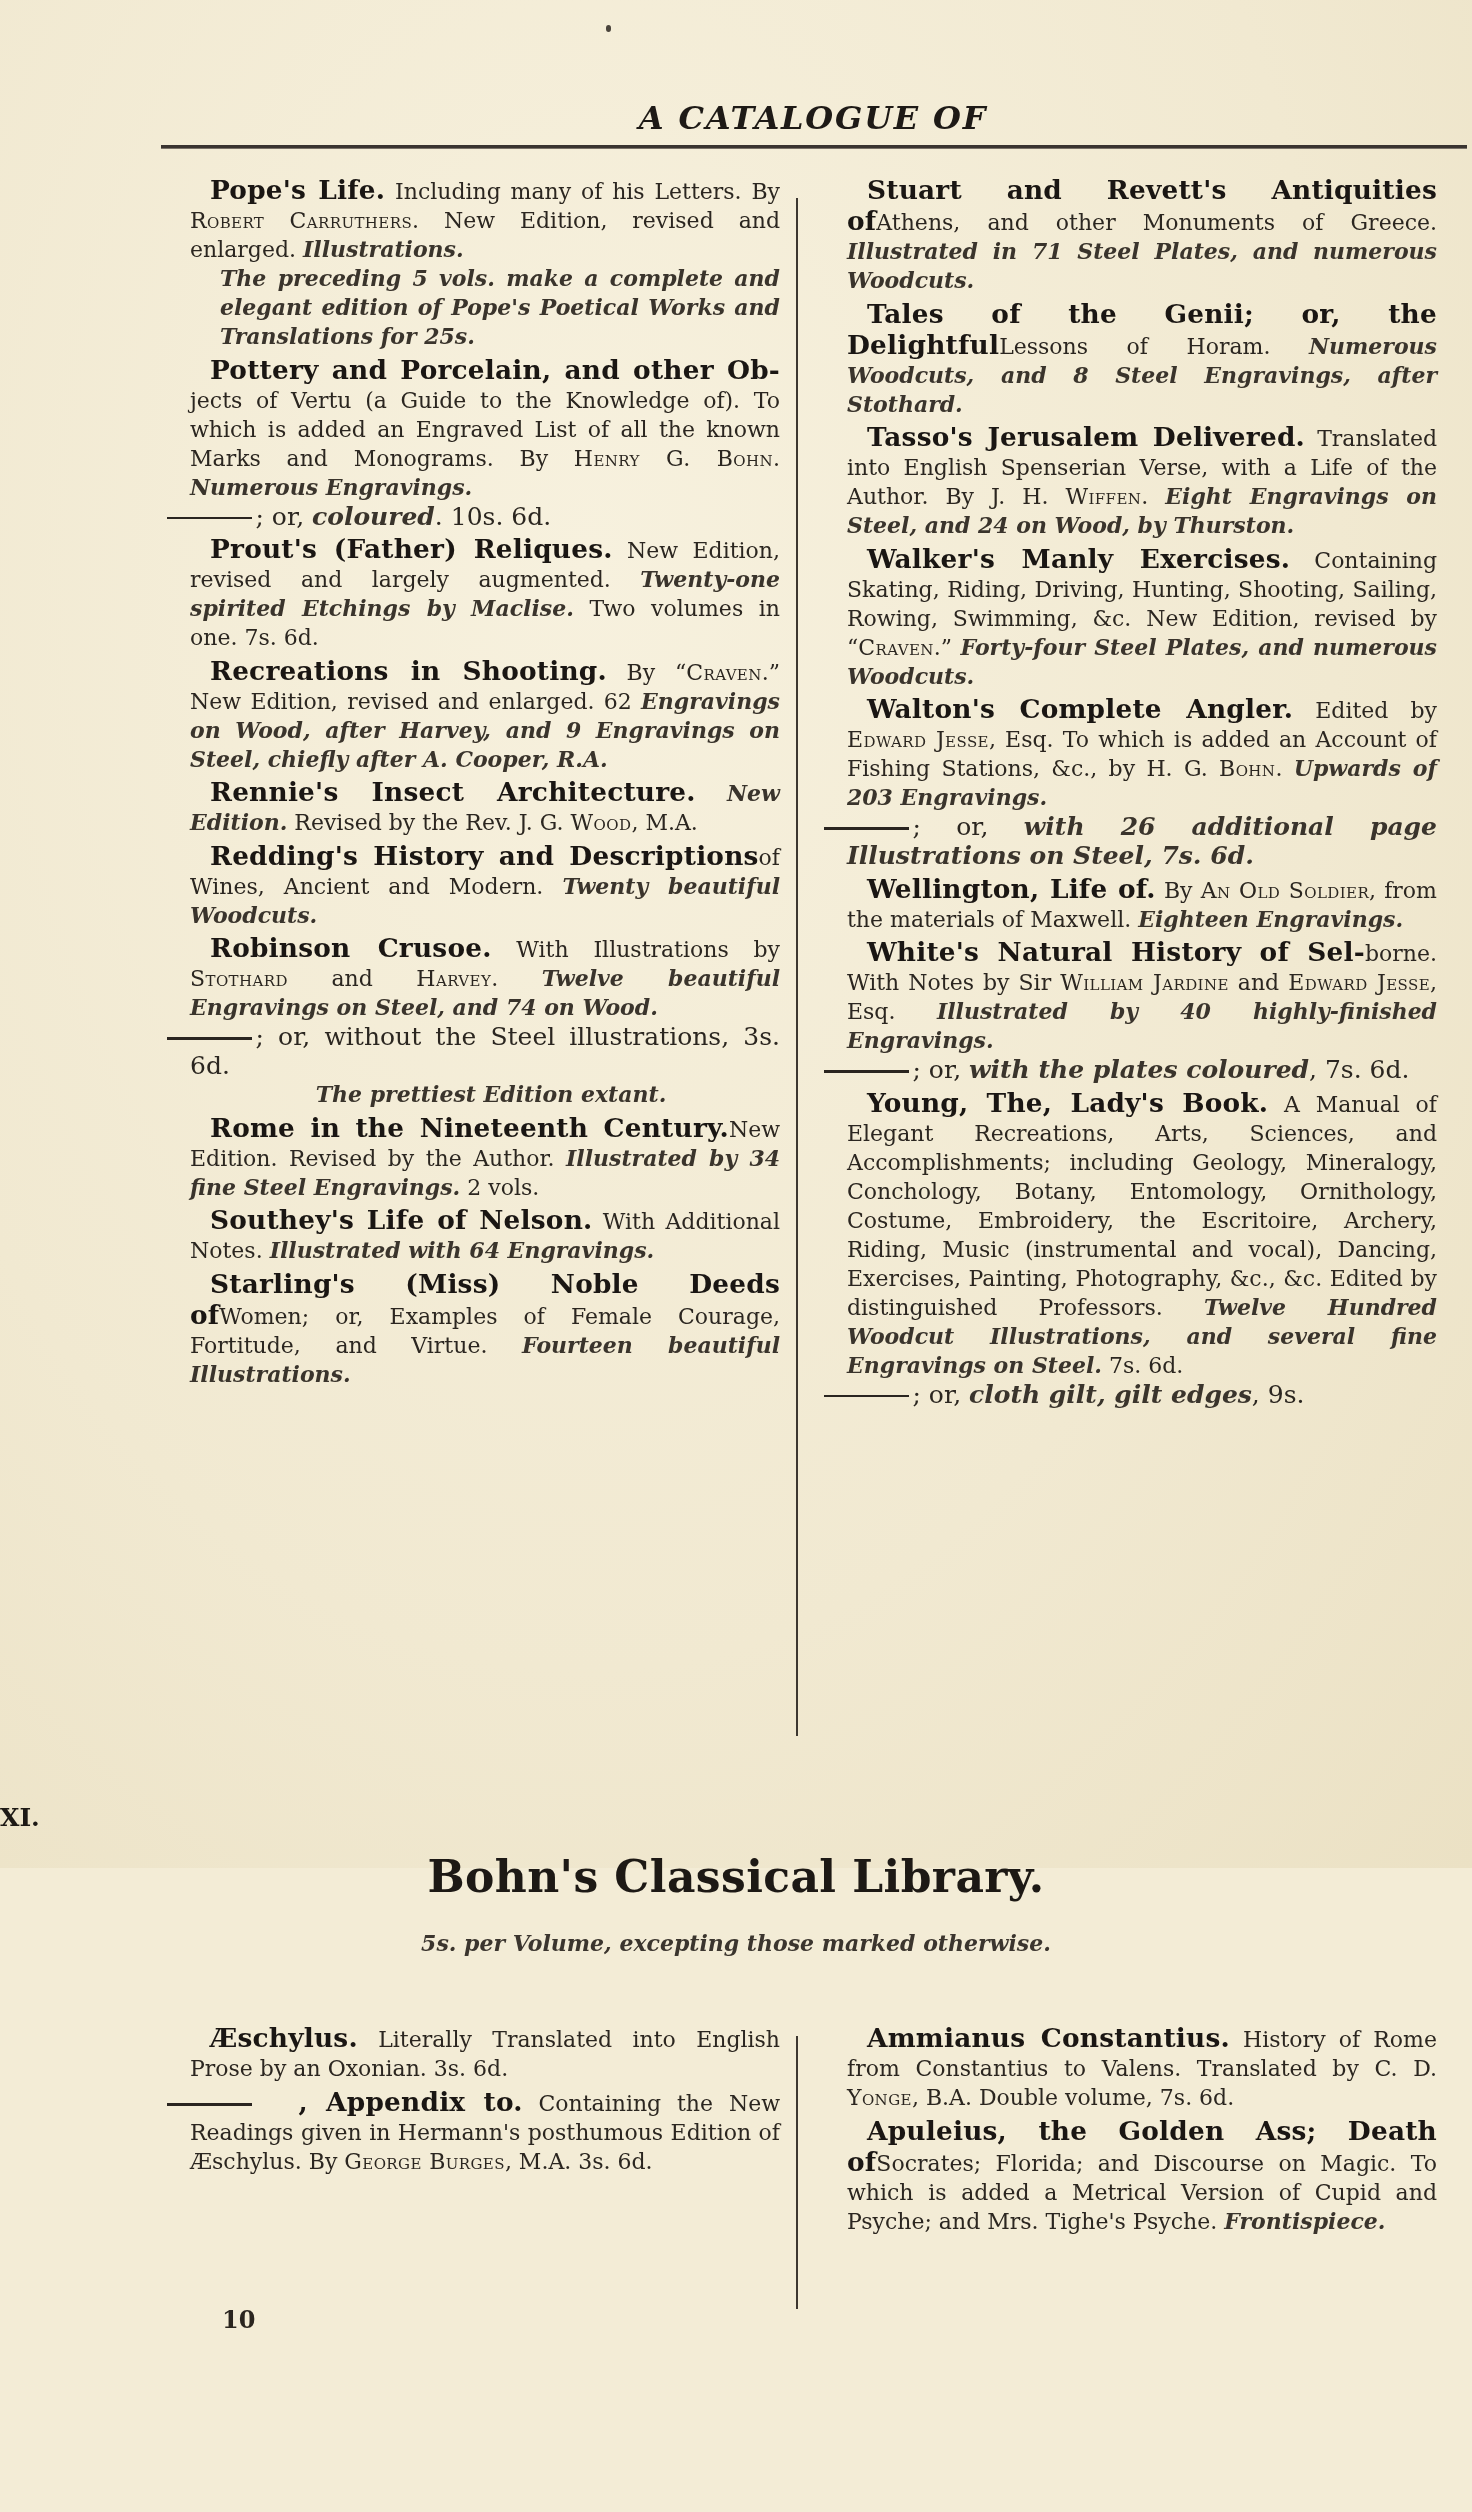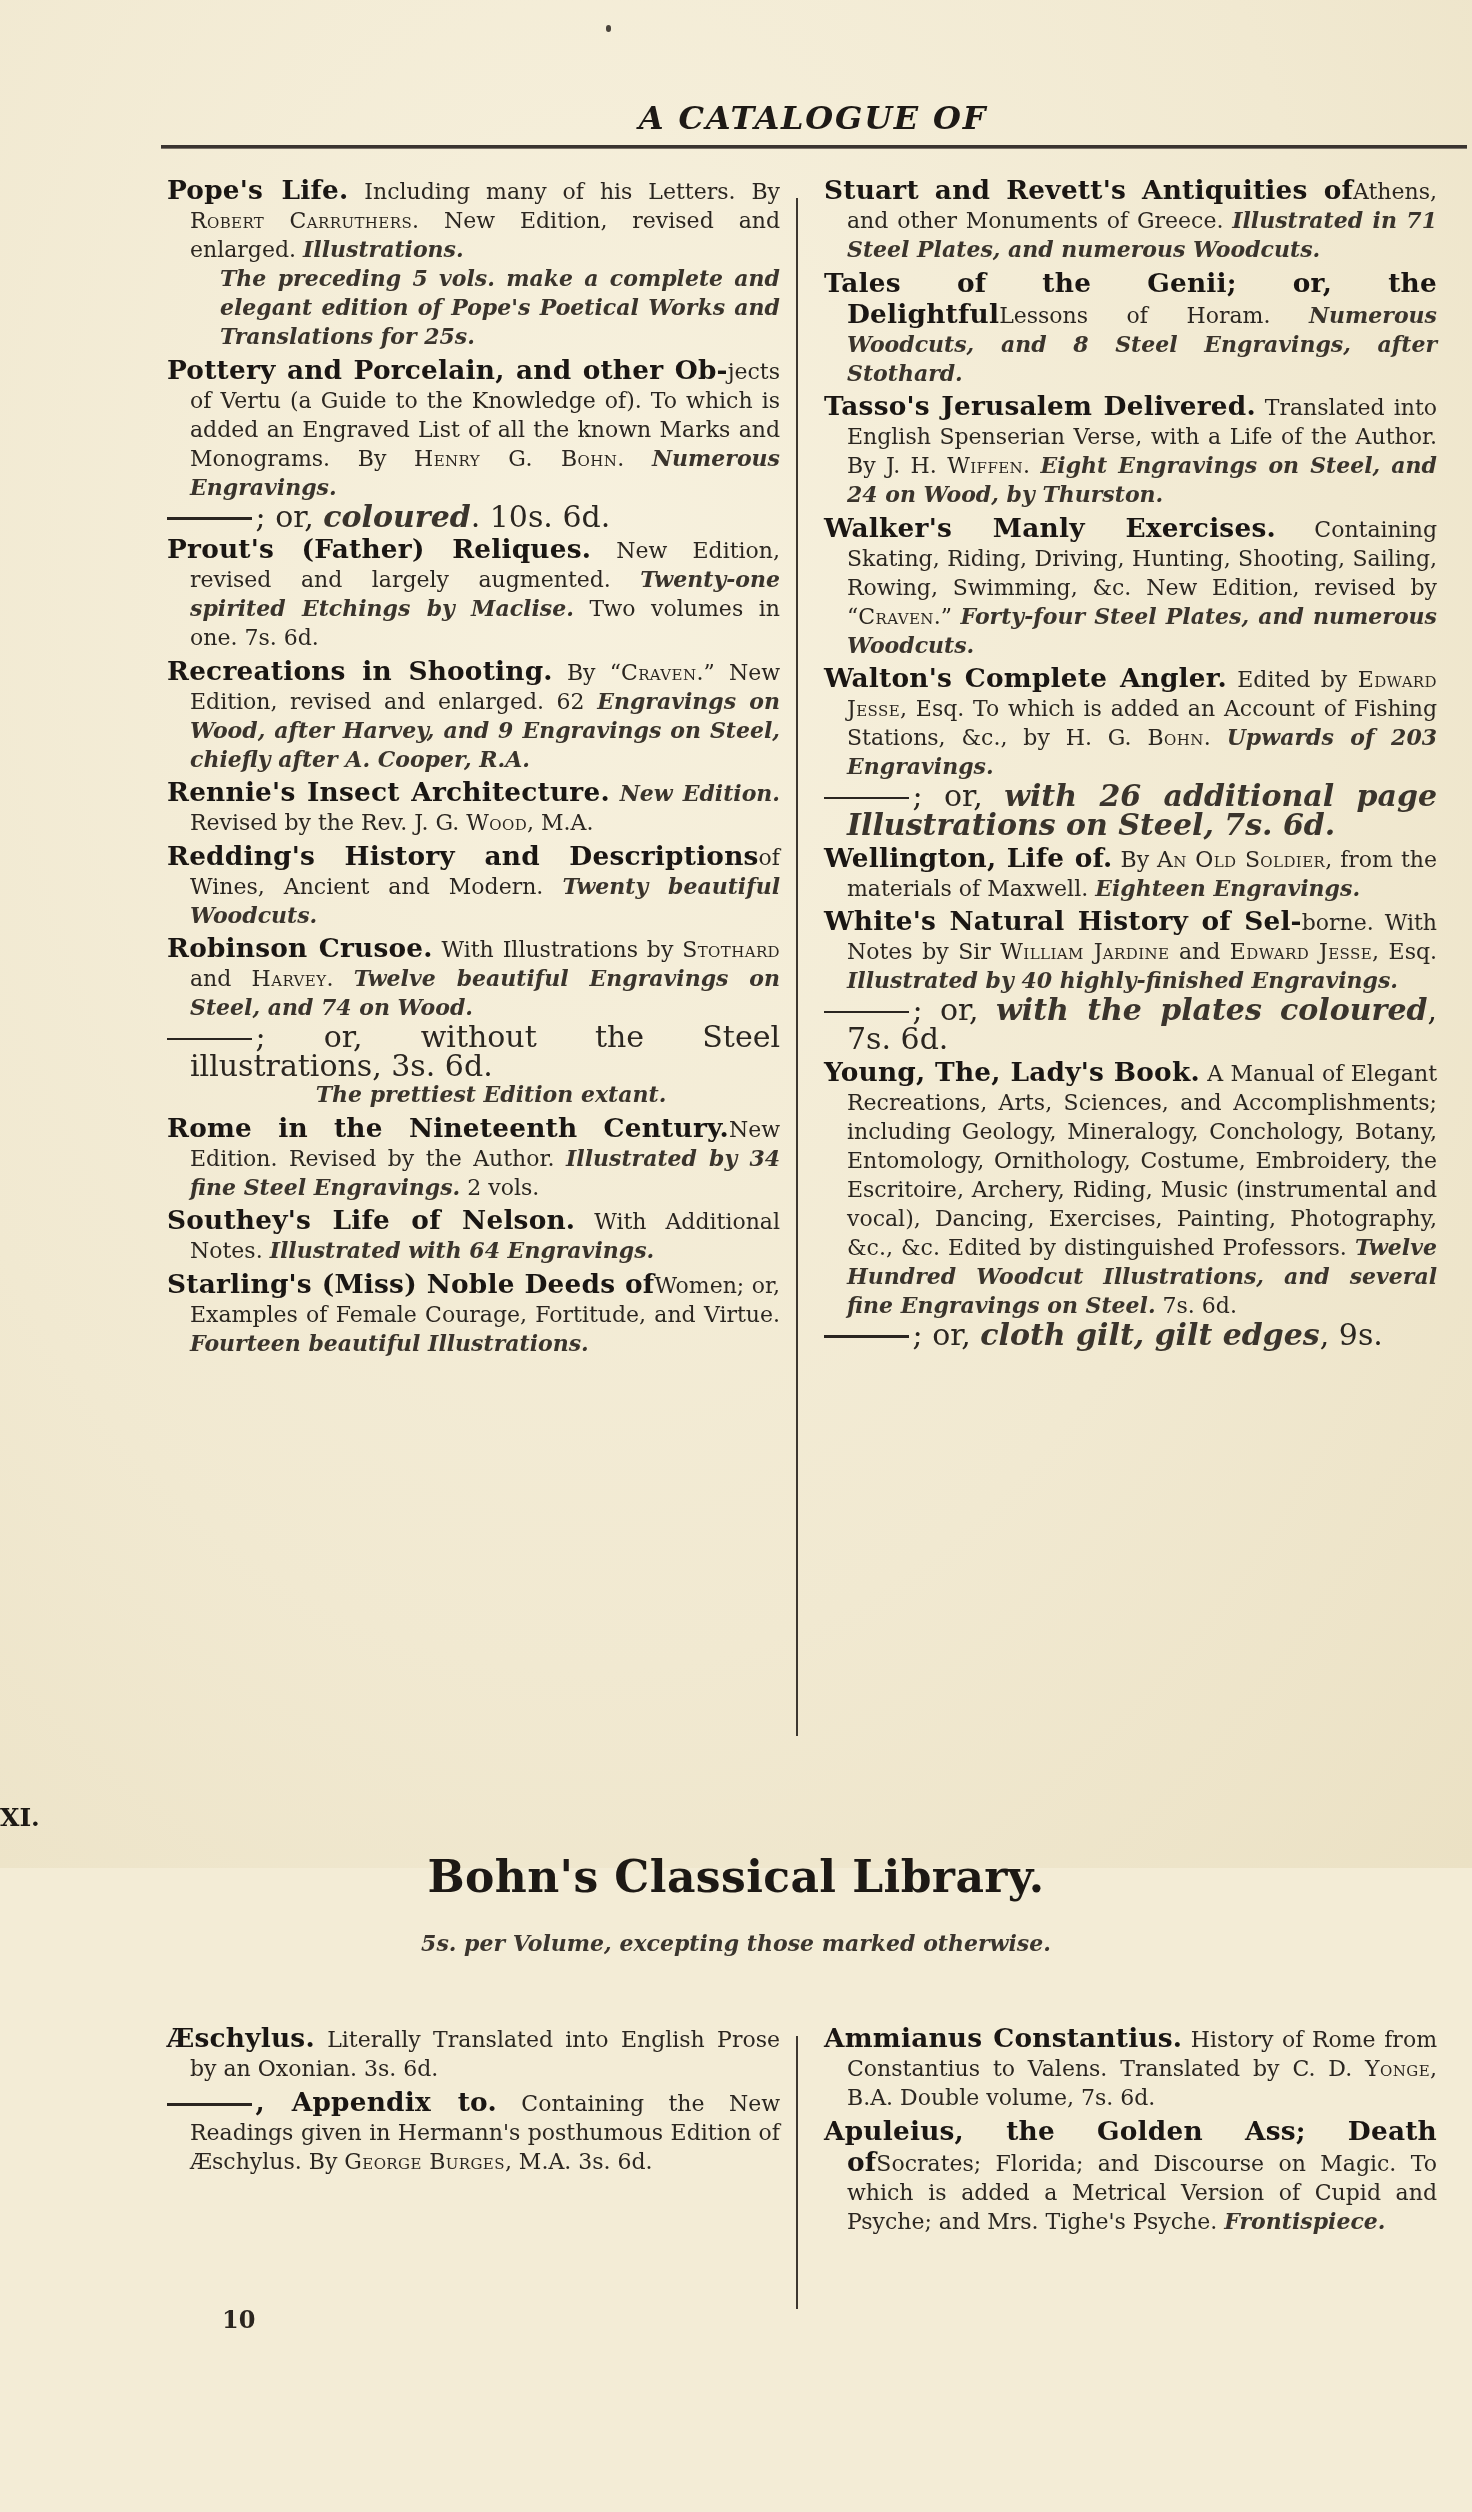--- a/index.html
+++ b/index.html
@@ -43,37 +43,38 @@
   }
   .divider-top { left: 796px; top: 198px; height: 1538px; }
   .divider-bot { left: 796px; top: 2036px; height: 273px; }
 
   .entry { margin: 0 0 3.5px 0; }
   .entry-title {
     font-weight: bold;
     font-size: 26.4px;
     color: #1a1613;
     letter-spacing: 0.2px;
+    margin-left: 43px;
   }
   .hang {
     text-indent: -23px; padding-left: 23px;
   }
   .it { font-style: italic; font-weight: bold; color: #3a342c; }
   .sc { font-variant: small-caps; letter-spacing: 0.4px; }
   .note {
     font-style: italic; font-weight: bold;
     padding-left: 53px; text-indent: 0;
     color: #3a342c;
   }
   .note-center { text-align: center; padding-left: 35px; }
   .dash {
     display: inline-block; width: 85px; height: 2.6px;
     background: #2a2520; vertical-align: middle; margin-right: 3.5px;
   }
-  .variant { font-size: 30px; }
+  .variant { font-size: 25px; }
 
   .section-num {
     position: absolute; left: 0; width: 1472px; top: 1803px;
     text-align: left; font-weight: bold; font-size: 25px; color: #1d1915;
   }
   .section-title {
     position: absolute; left: 0; width: 1472px; top: 1851px;
     text-align: center; font-size: 44px; font-weight: bold; color: #1d1915;
     letter-spacing: 0.4px;
   }

